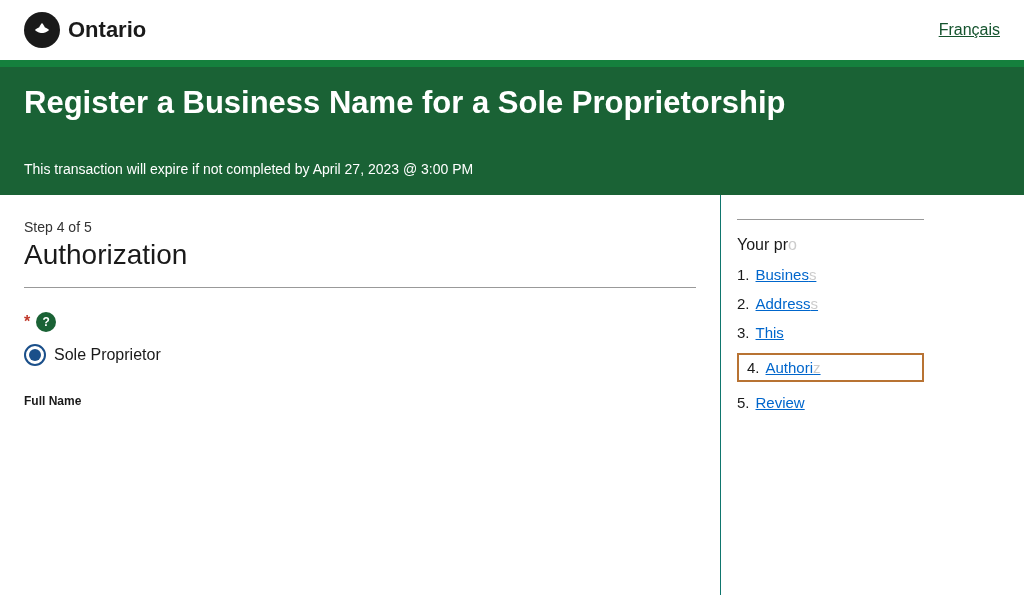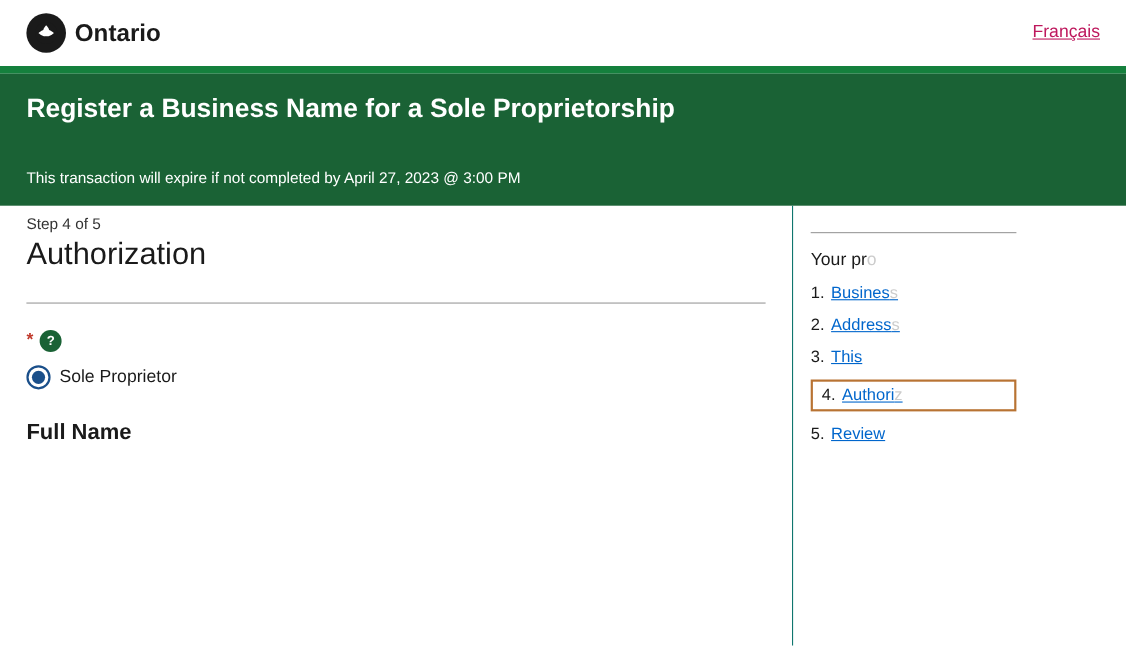--- a/index.html
+++ b/index.html
@@ -27,66 +27,66 @@
       height: 36px;
       background: #1a1a1a;
       border-radius: 50%;
       display: flex;
       align-items: center;
       justify-content: center;
       color: #fff;
       font-size: 18px;
     }
     .francais-link {
-      color: #be185d;
+      color: #14532d;
       text-decoration: underline;
       font-size: 16px;
       cursor: pointer;
     }
 
     
     .green-banner {
       background: #1a6235;
       color: #fff;
       padding: 18px 24px;
     }
     .green-banner h1 {
-      font-size: 24px;
+      font-size: 31px;
       font-weight: bold;
       margin-bottom: 6px;
     }
     .green-banner p {
       font-size: 14px;
       font-weight: normal;
       margin-top: 40px;
     }
 
     
     .main-container {
       display: flex;
       padding: 0;
     }
 
     
     .content-area {
       flex: 1;
-      padding: 8px 24px;
+      padding: 24px 24px;
       max-width: 720px;
     }
 
     .step-label {
       font-size: 14px;
       color: #333;
       margin-bottom: 4px;
     }
     .step-title {
       font-size: 28px;
       font-weight: normal;
       color: #1a1a1a;
-      margin-bottom: 28px;
+      margin-bottom: 16px;
     }
     .divider {
       border: none;
       border-top: 1px solid #999;
       margin-bottom: 24px;
       width: 100%;
     }
 
     .field-label {
       font-weight: bold;
@@ -147,21 +147,21 @@
       border-radius: 50%;
       background: #1a4f8a;
     }
     .radio-circle.unselected {
       border-color: #999;
       background: #fff;
     }
 
     .full-name-label {
       font-weight: bold;
-      font-size: 20px;
+      font-size: 12px;
       margin-bottom: 8px;
     }
 
     
     .sidebar {
       width: 220px;
       padding: 24px 16px;
       border-left: 1px solid #0f766e;
       min-height: 400px;
     }

